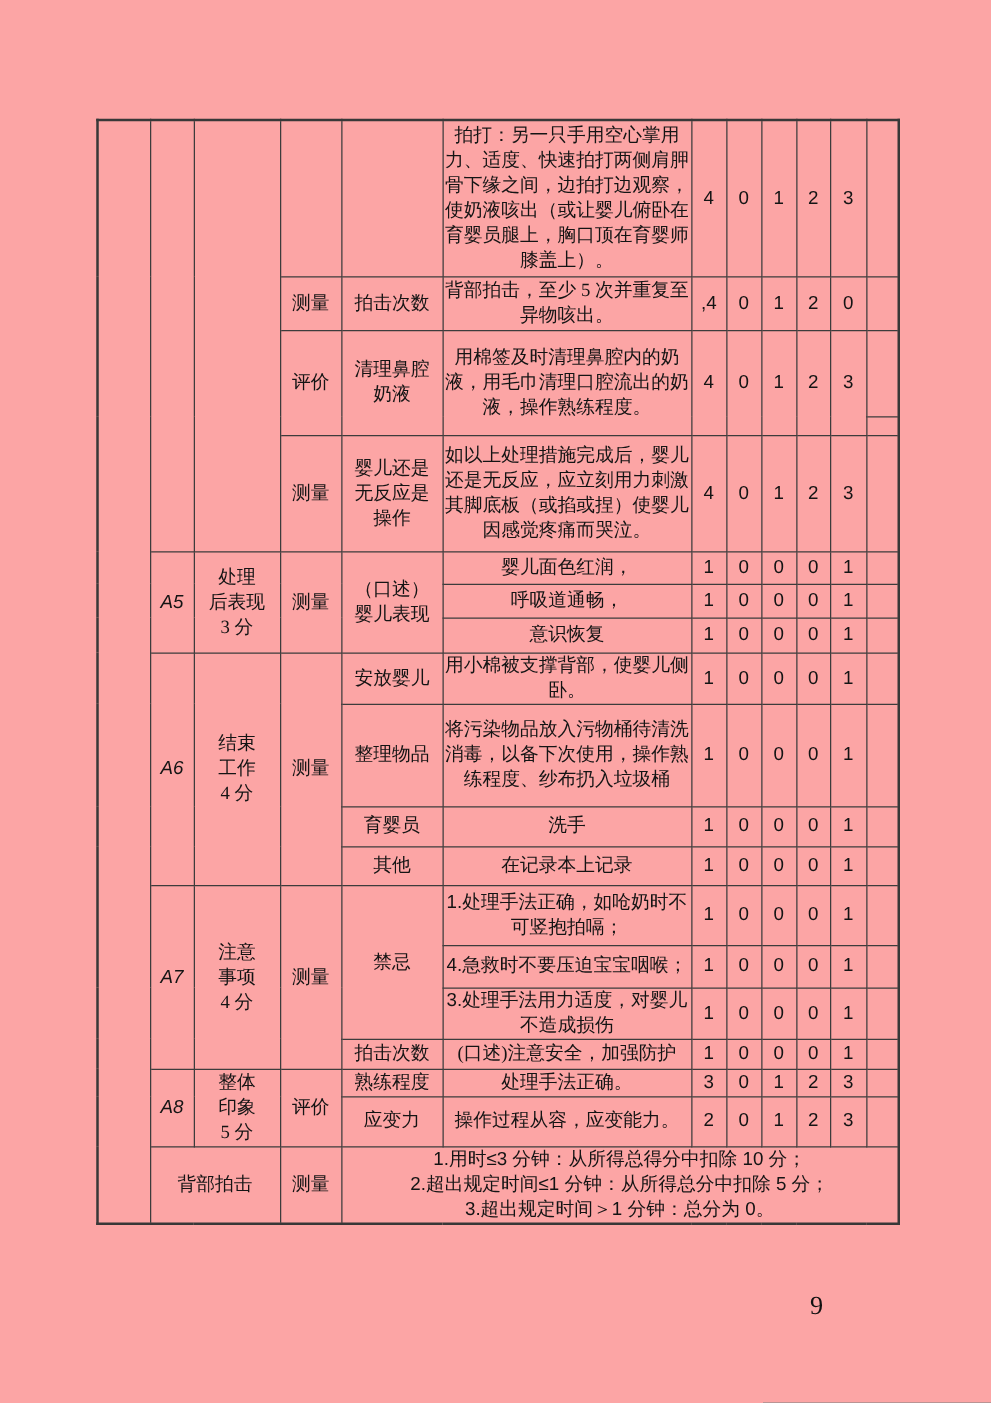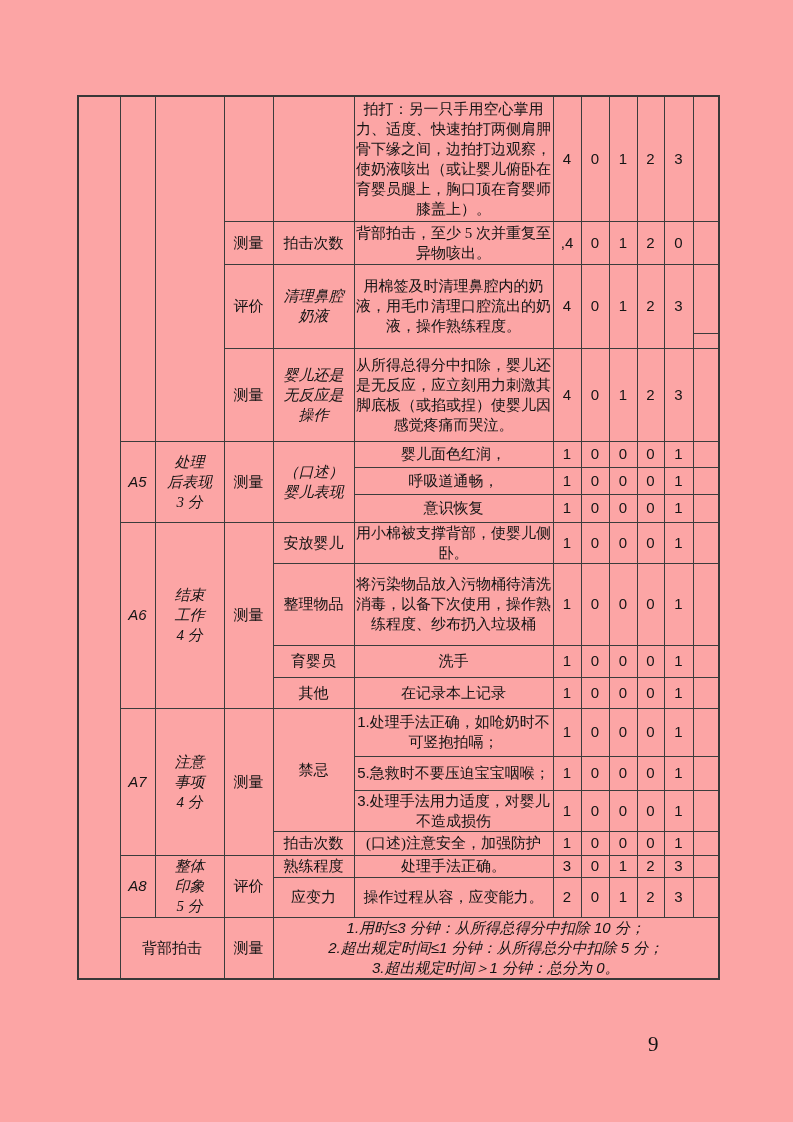--- a/index.html
+++ b/index.html
@@ -19,21 +19,21 @@
     text-align:center; vertical-align:middle;
     font-size:15px; line-height:20px;
     overflow:hidden;
   }
   td.desc { text-align:left; padding:2px 4px 2px 6px; line-height:20.5px; }
   td.desc-top { vertical-align:top; }
   td.score { font-family:"Liberation Sans", sans-serif; font-size:15px; padding:0; }
   td.code  { font-family:"Liberation Sans", sans-serif; font-size:14.5px;font-style:italic; }
   td.cat   { line-height:25px; }
   td.item  { line-height:22px; padding:0 2px; }
-  .pre     { white-space:pre-line;font-style:italic; }
+  .pre     { white-space:pre-line; }
   td.sans  { font-family:"Liberation Sans", sans-serif; font-size:14px; }
   td.time-desc { line-height:19.5px; padding:1px 4px 1px 6px; text-align:left; }
   .page-number {
     position:absolute; left:648px; top:1032px;
     font-family:"Liberation Serif", serif; font-size:21px; color:#111;
   }
 </style>
 </head>
 <body>
 
@@ -98,21 +98,21 @@
 
     <tr style="height:15px">
       <td></td>
     </tr>
 
     <tr style="height:93px">
       <td>测量</td>
       <td class="item pre">婴儿还是
 无反应是
 操作</td>
-      <td class="desc">从所得总得分中扣除，婴儿还是无反应，应立刻用力刺激其脚底板（或掐或捏）使婴儿因感觉疼痛而哭泣。</td>
+      <td class="desc">如以上处理措施完成后，婴儿还是无反应，应立刻用力刺激其脚底板（或掐或捏）使婴儿因感觉疼痛而哭泣。</td>
       <td class="score">4</td>
       <td class="score">0</td>
       <td class="score">1</td>
       <td class="score">2</td>
       <td class="score">3</td>
       <td></td>
     </tr>
 
     <tr style="height:26px">
       <td rowspan="3" class="code">A5</td>
@@ -204,21 +204,21 @@
       <td rowspan="3" class="item">禁忌</td>
       <td class="desc sans">1.处理手法正确，如呛奶时不可竖抱拍嗝；</td>
       <td class="score">1</td>
       <td class="score">0</td>
       <td class="score">0</td>
       <td class="score">0</td>
       <td class="score">1</td>
       <td></td>
     </tr>
     <tr style="height:34px">
-      <td class="desc sans">5.急救时不要压迫宝宝咽喉；</td>
+      <td class="desc sans">4.急救时不要压迫宝宝咽喉；</td>
       <td class="score">1</td>
       <td class="score">0</td>
       <td class="score">0</td>
       <td class="score">0</td>
       <td class="score">1</td>
       <td></td>
     </tr>
     <tr style="height:41px">
       <td class="desc sans">3.处理手法用力适度，对婴儿不造成损伤</td>
       <td class="score">1</td>

